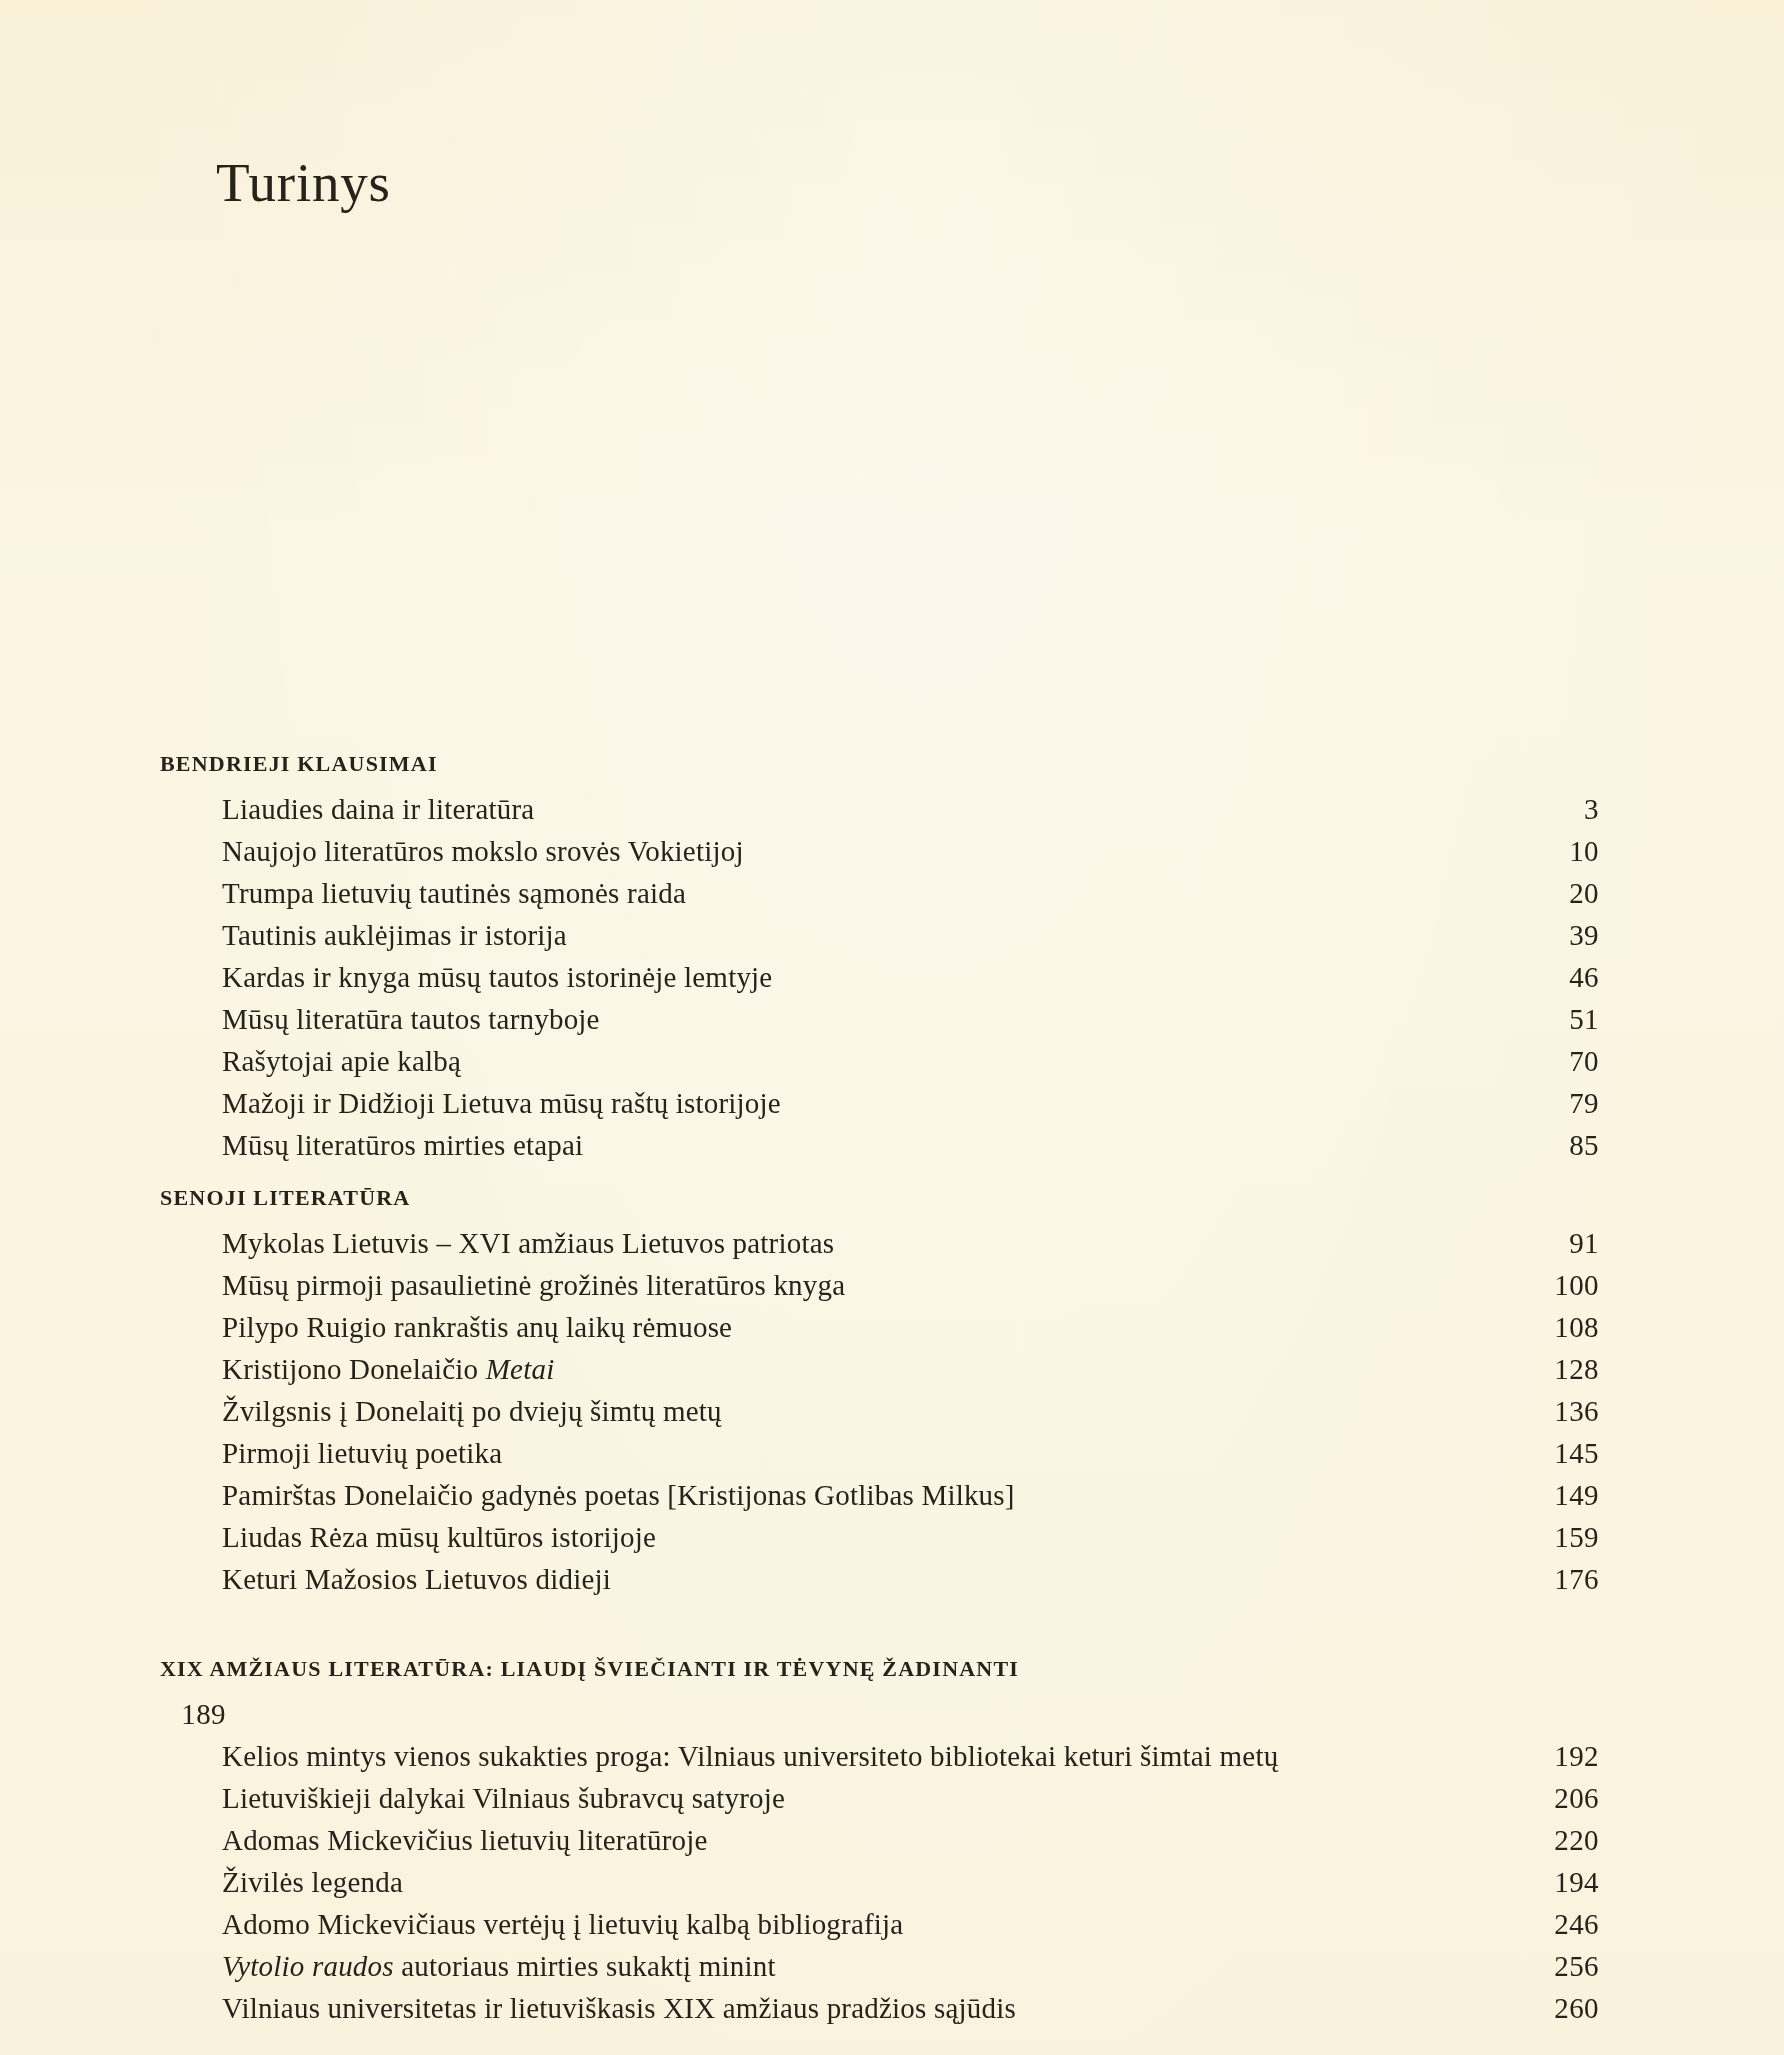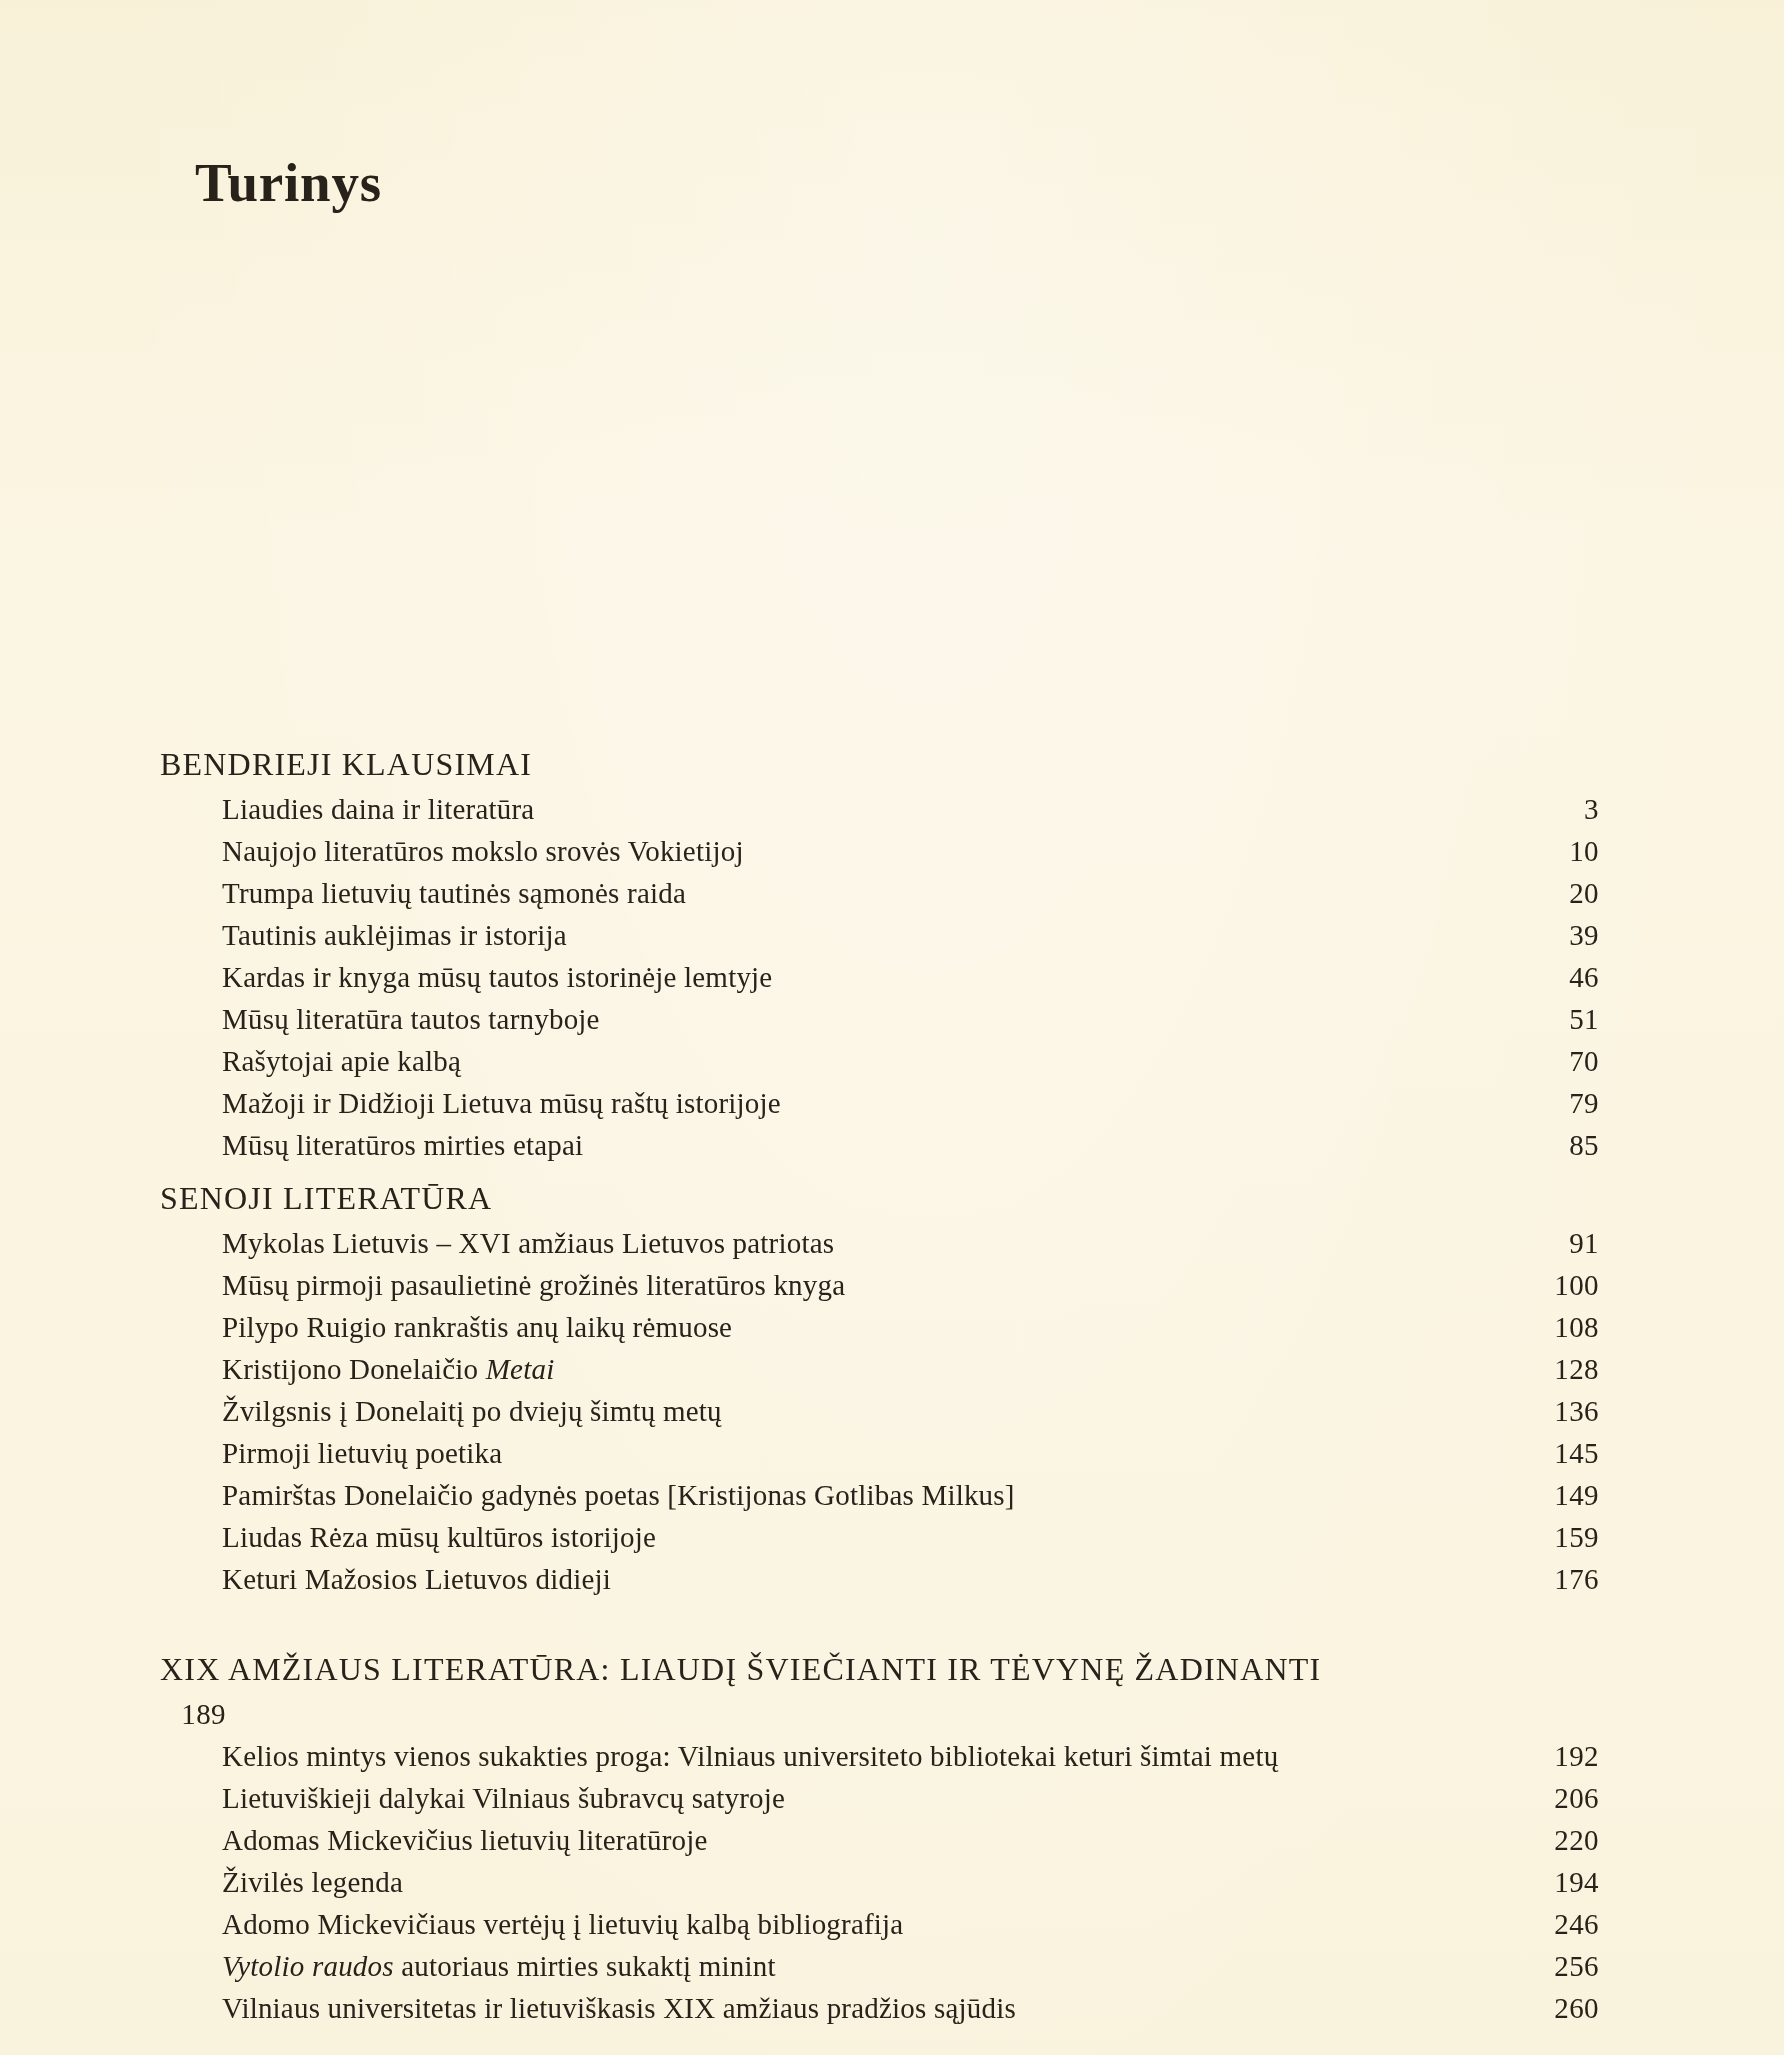--- a/index.html
+++ b/index.html
@@ -12,42 +12,42 @@
     width: 1784px;
     height: 2474px;
     overflow: hidden;
     background-color: var(--paper, #faf4df);
     background-image:
       radial-gradient(ellipse at 52% 10%, rgba(255,255,255,0.30), rgba(255,255,255,0) 62%),
       linear-gradient(180deg, #f8f1d8 0%, #fbf5e3 22%, #faf4e0 68%, #f8f1da 100%);
   }
   .title {
     position: absolute;
-    left: 195px;
+    left: 216px;
     top: 153px;
     margin: 0;
     font-size: 55px;
-    font-weight: bold;
+    font-weight: normal;
     letter-spacing: 0.8px;
     line-height: 1.1;
   }
   .toc {
     position: absolute;
     left: 160px;
     right: 185px;
     top: 745px;
     display: block;
   }
   .toc-section { display: block; }
   .toc-section + .toc-section { margin-top: 12.3px; }
   .toc-section:nth-of-type(3) { margin-top: 49px; }
   .heading {
     margin: 0 0 5.8px 0;
-    font-size: 32px;
-    font-weight: normal;
+    font-size: 22px;
+    font-weight: bold;
     letter-spacing: 1.2px;
     line-height: 38px;
     white-space: nowrap;
   }
   .rows { display: block; }
   .row {
     height: 42px;
     display: flex;
     align-items: center;
     justify-content: space-between;

